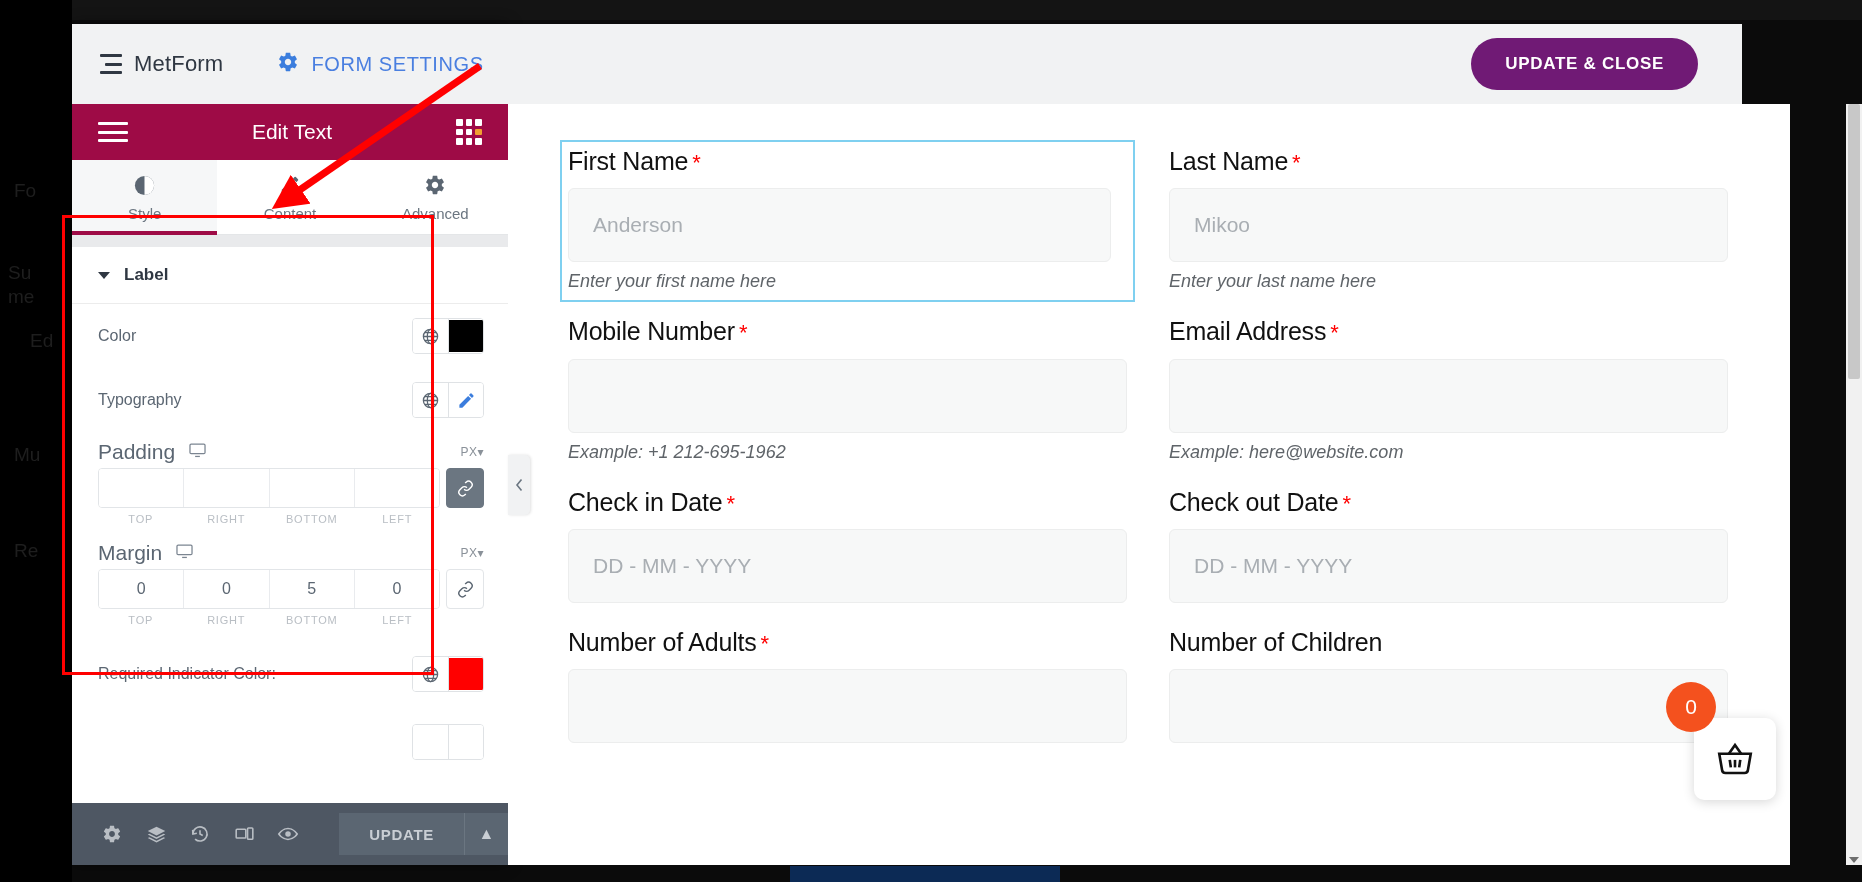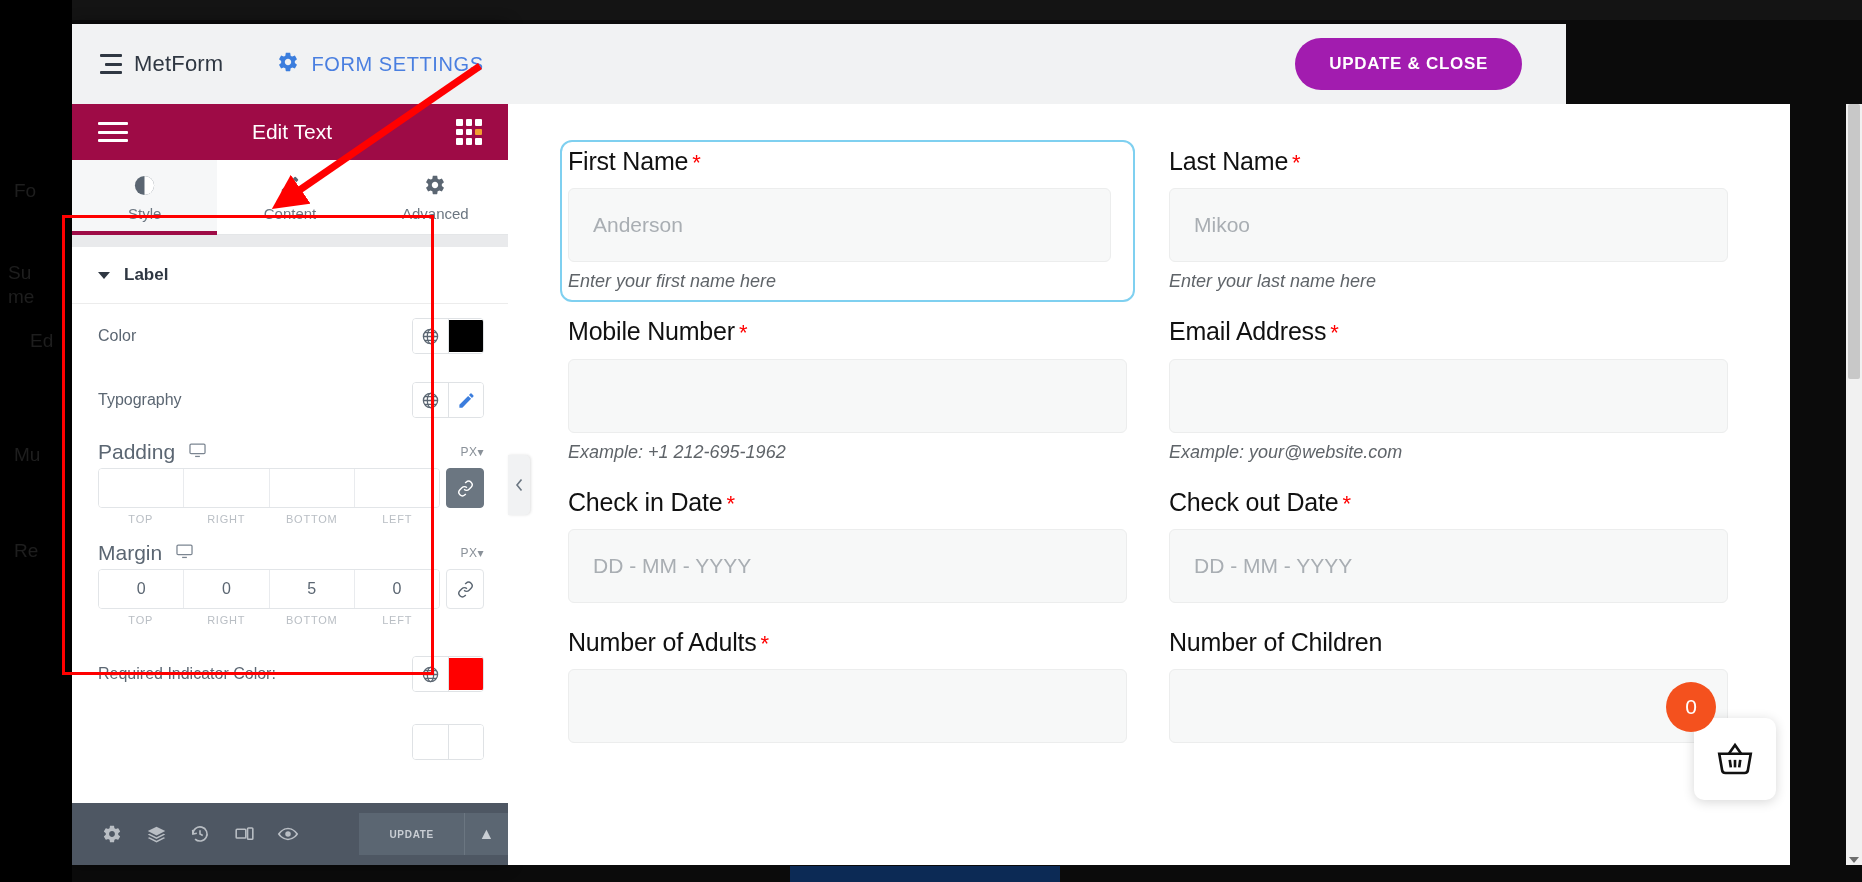--- a/index.html
+++ b/index.html
@@ -22,21 +22,21 @@
     position: absolute; left: 72px; top: 24px;
     width: 436px; height: 841px;
     background: #ffffff;
     display: flex; flex-direction: column;
     box-shadow: 0 0 14px rgba(0,0,0,.45);
   }
 
   
   #editor-topbar {
     position: absolute; left: 72px; top: 24px;
-    width: 1494px; height: 80px;
+    width: 1670px; height: 80px;
     background: #f1f2f3;
     display: flex; align-items: center;
     z-index: 6;
   }
   .metform-brand { display:flex; align-items:center; gap:12px; margin-left:28px; }
   .metform-brand .mf-icon { width:22px; height:20px; display:flex; flex-direction:column; justify-content:space-between; }
   .mf-icon i { display:block; height:3px; background:#2f3742; border-radius:1px; }
   .mf-icon i:nth-child(1){ width:22px; }
   .mf-icon i:nth-child(2){ width:17px; margin-left:5px; }
   .mf-icon i:nth-child(3){ width:22px; }
@@ -112,32 +112,32 @@
   .dim-sub { display:flex; padding:5px 68px 8px 26px; }
   .dim-sub span { flex:1; text-align:center; font-size:11px; color:#b9bec4; letter-spacing:.8px; }
 
   
   #panel-footer {
     height:62px; background:#4e5763; display:flex; align-items:center;
     padding-left:18px; flex:none;
   }
   #panel-footer .foot-icon { width:44px; height:40px; display:flex; align-items:center; justify-content:center; color:#b9bec4; cursor:pointer; }
   #panel-footer .update-group { margin-left:auto; display:flex; height:42px; }
-  #panel-footer .update-main { background:#5b6672; color:#c9ced4; font-size:10px; font-weight:700; letter-spacing:.7px; padding:0 30px; display:flex; align-items:center; cursor:pointer; }
+  #panel-footer .update-main { background:#5b6672; color:#c9ced4; font-size:15px; font-weight:700; letter-spacing:.7px; padding:0 30px; display:flex; align-items:center; cursor:pointer; }
   #panel-footer .update-caret { background:#5b6672; width:44px; display:flex; align-items:center; justify-content:center; border-left:1px solid #6b7681; cursor:pointer; color:#c9ced4; }
 
   
   #preview {
     position:absolute; left:508px; top:104px;
     width:1282px; height:761px;
     background:#fff; overflow:hidden;
   }
   #preview-inner { padding:42px 62px 0 60px; display:grid; grid-template-columns:1fr 1fr; column-gap:42px; row-gap:0px; }
   .field { padding:0 0 24px 0; }
-  .field.selected { outline:2px solid #7fd0f0; padding:4px 22px 8px 6px; margin:-4px -6px 16px -6px;border-radius:10px; }
+  .field.selected { outline:2px solid #7fd0f0; padding:4px 22px 8px 6px; margin:-4px -6px 16px -6px; }
   .field-label { font-size:25px; color:#111; letter-spacing:-.2px; line-height:1.25; }
   .req { color:#ff0000; font-size:22px; margin-left:4px; }
   .field-input {
     margin-top:11px; height:74px; background:#f7f8f8; border:1px solid #eceded;
     border-radius:6px; display:flex; align-items:center; padding:0 24px;
     font-size:21px; color:#a9aeb3;
   }
   .field-help { margin-top:9px; font-size:18px; color:#5f6469; font-style:italic; }
 
   
@@ -196,21 +196,21 @@
 
   <div class="form-settings-link">
     <span>
       <svg width="22" height="22" viewBox="0 0 24 24" fill="#3b7ddd">
         <path d="M19.43 12.98c.04-.32.07-.64.07-.98s-.03-.66-.07-.98l2.11-1.65c.19-.15.24-.42.12-.64l-2-3.46c-.12-.22-.39-.3-.61-.22l-2.49 1c-.52-.4-1.08-.73-1.69-.98l-.38-2.65C14.46 2.18 14.25 2 14 2h-4c-.25 0-.46.18-.49.42l-.38 2.65c-.61.25-1.17.59-1.69.98l-2.49-1c-.23-.09-.49 0-.61.22l-2 3.46c-.13.22-.07.49.12.64l2.11 1.65c-.04.32-.07.65-.07.98s.03.66.07.98l-2.11 1.65c-.19.15-.24.42-.12.64l2 3.46c.12.22.39.3.61.22l2.49-1c.52.4 1.08.73 1.69.98l.38 2.65c.03.24.24.42.49.42h4c.25 0 .46-.18.49-.42l.38-2.65c.61-.25 1.17-.59 1.69-.98l2.49 1c.23.09.49 0 .61-.22l2-3.46c.12-.22.07-.49-.12-.64l-2.11-1.65zM12 15.5c-1.93 0-3.5-1.57-3.5-3.5s1.57-3.5 3.5-3.5 3.5 1.57 3.5 3.5-1.57 3.5-3.5 3.5z"></path>
       </svg>
     </span>
     <span class="fs-text">FORM SETTINGS</span>
   </div>
 
-  <button class="update-close-btn" style="background: #a21caf;">UPDATE &amp; CLOSE</button>
+  <button class="update-close-btn" style="background: #701a75;">UPDATE &amp; CLOSE</button>
 </div>
 
 <div id="editor-panel">
 
   <div id="panel-header" style="background: rgb(158, 11, 70);">
     <span class="hamburger">
         <i></i>
         <i></i>
         <i></i>
       </span>
@@ -455,21 +455,21 @@
         <div class="field-help">Enter your last name here</div>
       </div>
       <div class="field">
         <div class="field-label">Mobile Number<span class="req">*</span></div>
         <div class="field-input"></div>
         <div class="field-help">Example: +1 212-695-1962</div>
       </div>
       <div class="field">
         <div class="field-label">Email Address<span class="req">*</span></div>
         <div class="field-input"></div>
-        <div class="field-help">Example: your@website.com</div>
+        <div class="field-help">Example: here@website.com</div>
       </div>
       <div class="field">
         <div class="field-label">Check in Date<span class="req">*</span></div>
         <div class="field-input">DD - MM - YYYY</div>
       </div>
       <div class="field">
         <div class="field-label">Check out Date<span class="req">*</span></div>
         <div class="field-input">DD - MM - YYYY</div>
       </div>
       <div class="field">

